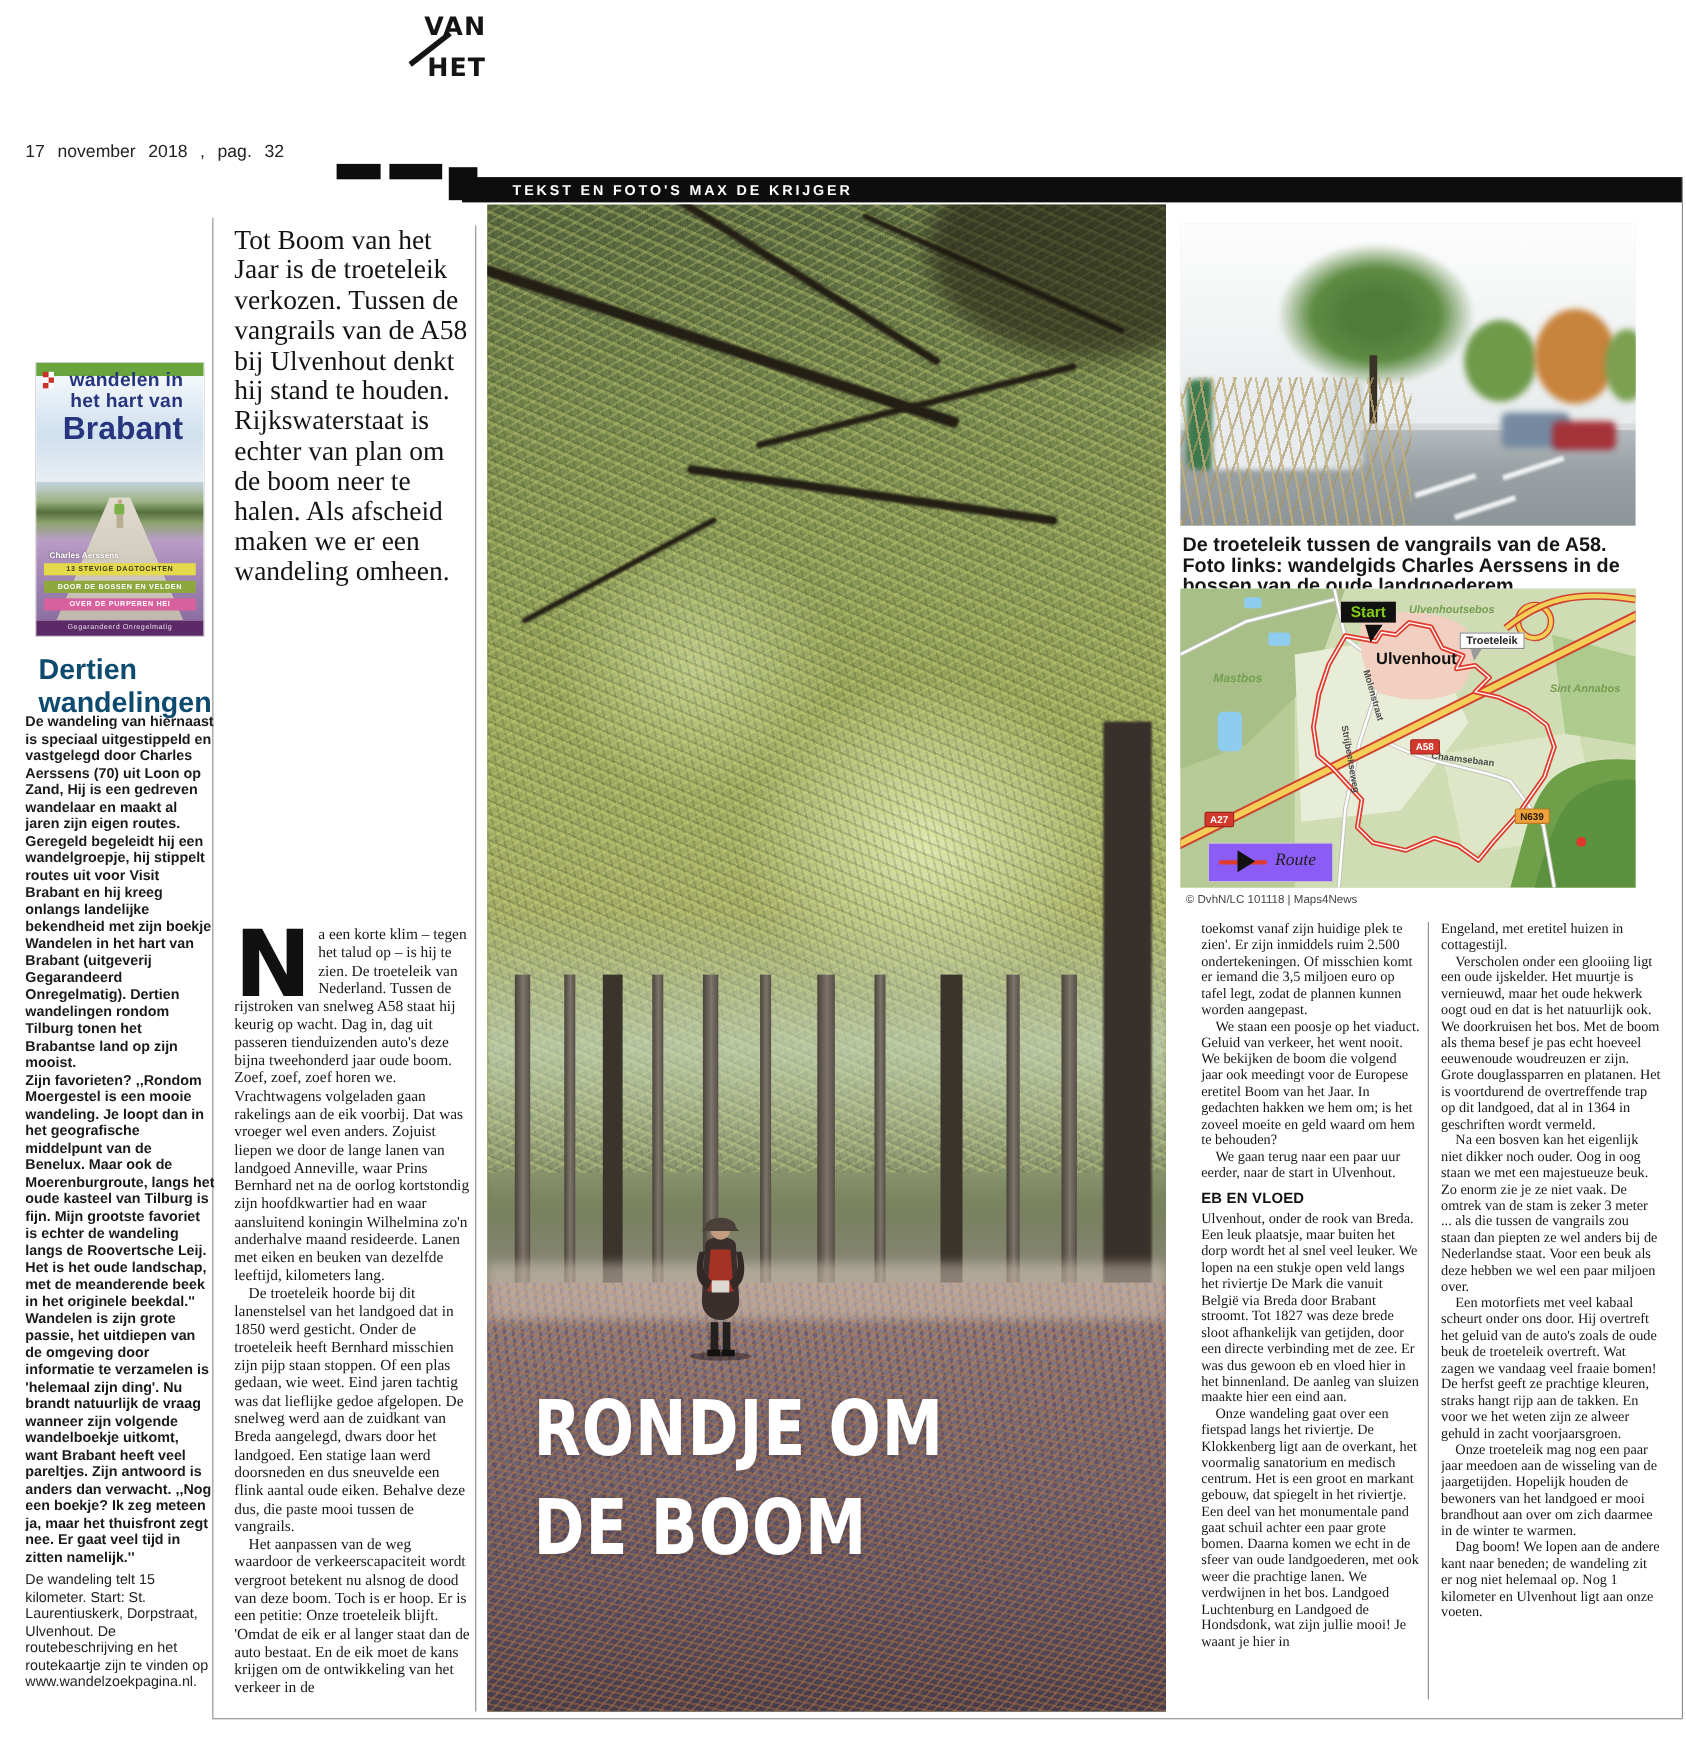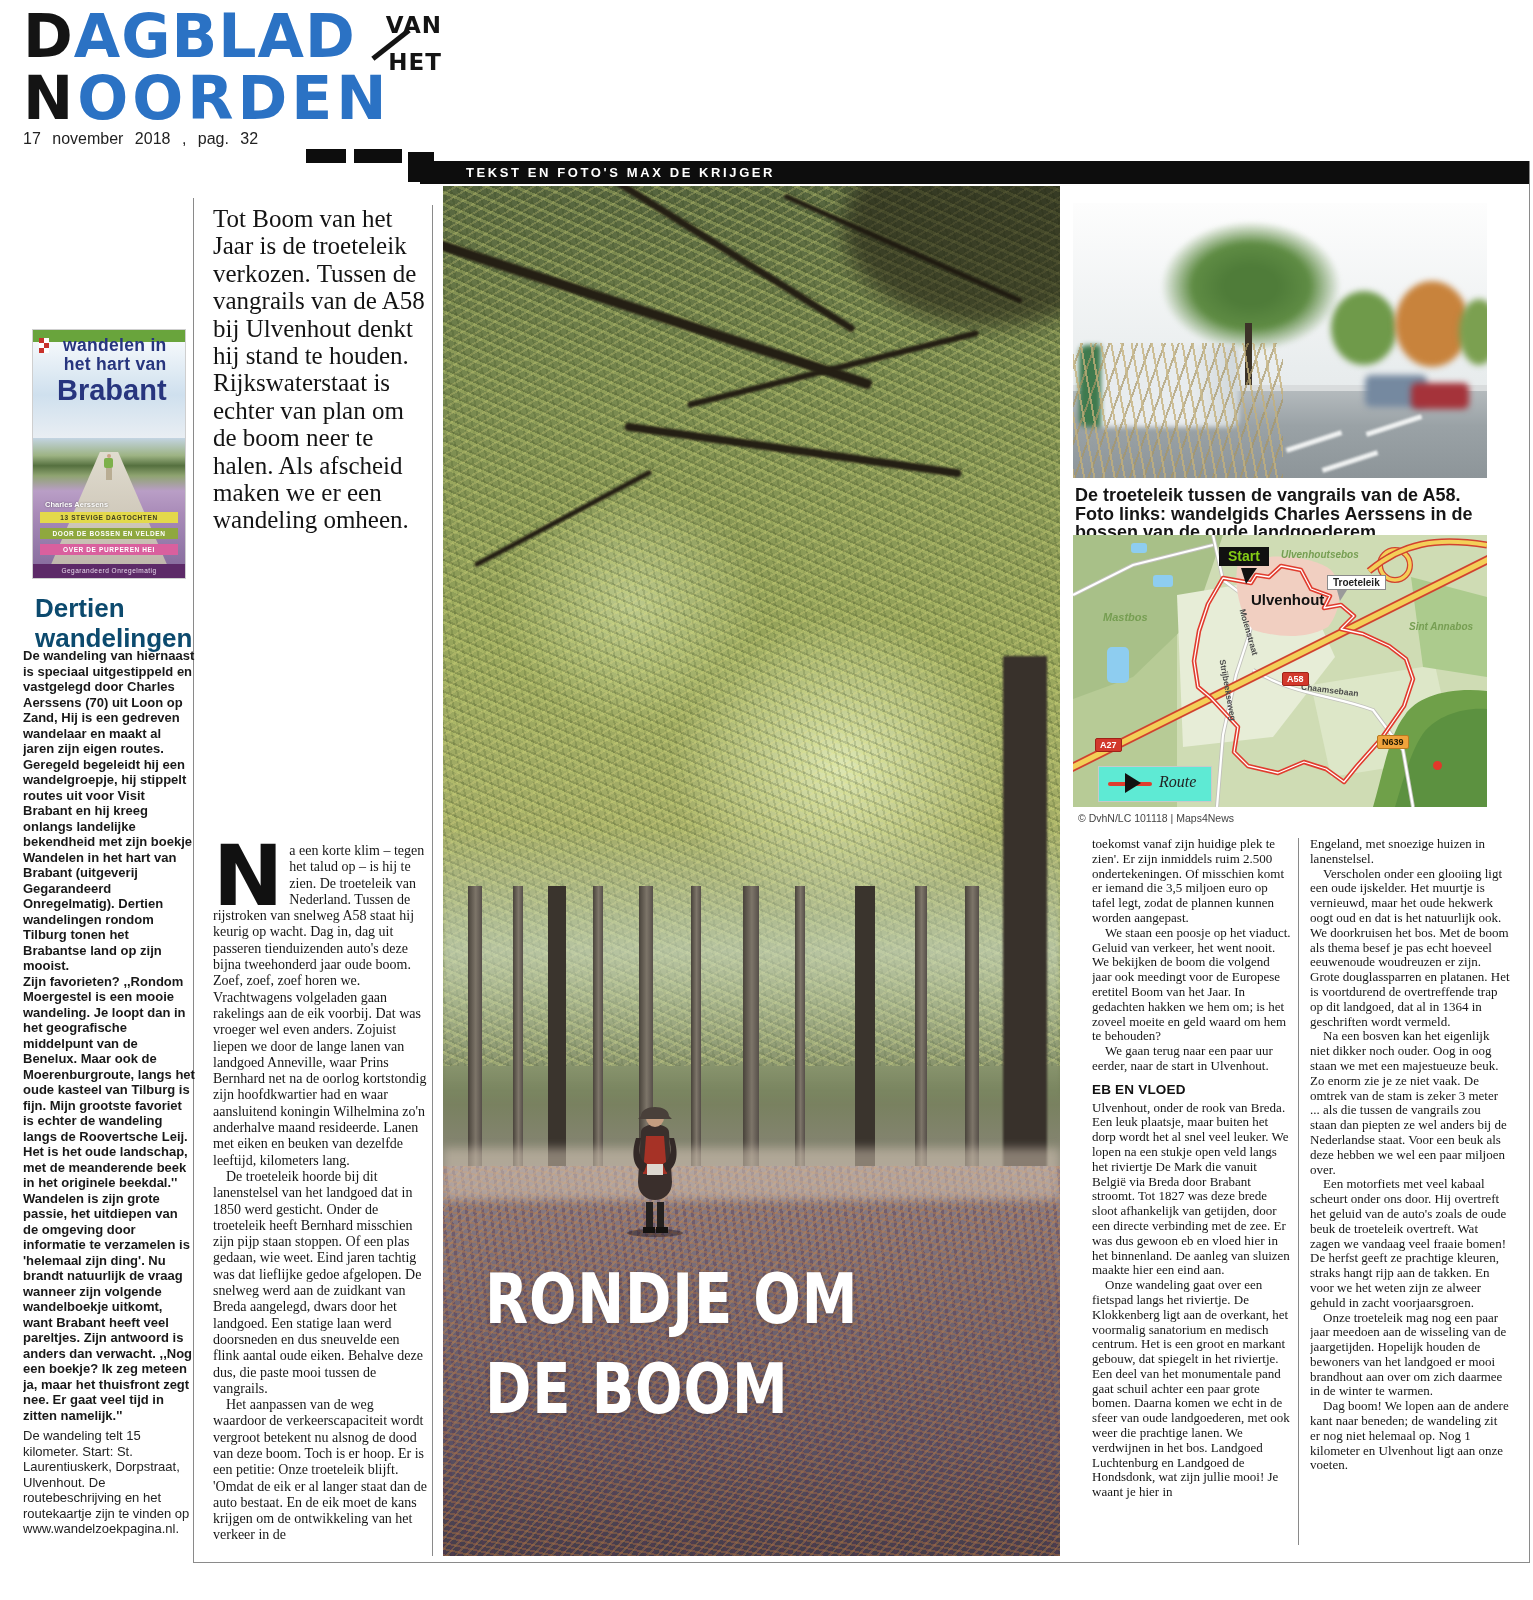--- a/index.html
+++ b/index.html
@@ -155,38 +155,34 @@
   .m-town{color:#121212;font-weight:bold;font-size:15px;}
   .m-start{background:#111;color:#84cc16;font-weight:bold;font-size:14px;padding:1px 9px 2px 9px;}
   .m-start-tip{position:absolute;left:168px;top:33px;width:0;height:0;border-left:5px solid transparent;
                border-right:11px solid transparent;border-top:16px solid #111;}
   .m-poi{background:#fff;border:1px solid #8a8a8a;color:#222;font-weight:bold;font-size:10px;padding:0 5px;line-height:13px;}
   .m-poi-tip{position:absolute;left:264px;top:55px;width:0;height:0;border-left:3px solid transparent;
              border-right:7px solid transparent;border-top:11px solid #9a9a9a;}
   .m-badge{font-weight:bold;font-size:9px;line-height:12px;padding:0 4px;border-radius:2px;}
   .m-badge.red{background:#d2382c;color:#fff;border:1px solid #a02218;}
   .m-badge.orange{background:#f0a33c;color:#201800;border:1px solid #b97a20;}
-  .m-legend{position:absolute;left:26px;top:232px;width:112px;height:34px;background:#5eead4;
+  .m-legend{position:absolute;left:26px;top:232px;width:112px;height:34px;background:#8b5cf6;
             box-shadow:0 0 0 1px #c9c9c9;}
   .m-legend-line{position:absolute;left:9px;top:15px;width:44px;height:4px;background:#e03c2e;border-radius:2px;}
   .m-legend-arrow{position:absolute;left:26px;top:6px;width:0;height:0;border-left:16px solid #111;
                   border-top:10px solid transparent;border-bottom:10px solid transparent;}
   .m-legend-label{position:absolute;left:60px;top:6px;font-family:"Liberation Serif",serif;
                   font-style:italic;font-size:16px;color:#222;}
   .m-dot{position:absolute;left:360px;top:226px;width:9px;height:9px;border-radius:50%;background:#e0382a;}
 </style>
 </head>
 <body>
 
 <div class="page">
 
-  <div class="abs mast">
-    <div class="mast-line"><span class="first">D</span><span>AGBLAD</span></div>
-    <div class="mast-line mast-line2"><span class="first">N</span><span>OORDEN</span></div>
-  </div>
   <div class="abs mast-vanhet">
     <span class="mast-van">VAN</span>
     <span class="mast-diag"></span>
     <span class="mast-het">HET</span>
   </div>
   <div class="abs dateline">17 november 2018 , pag. 32</div>
 
   <div class="abs artifact" style="left:306px;top:149px;width:40px;height:14px;"></div>
   <div class="abs artifact" style="left:354px;top:149px;width:48px;height:14px;"></div>
   <div class="abs artifact" style="left:408px;top:152px;width:26px;height:30px;"></div>
@@ -374,21 +370,21 @@
         <p>We gaan terug naar een paar uur eerder, naar de start in Ulvenhout.</p>
       </div>
     <div class="subhead">EB EN VLOED</div>
     <div class="indent-rest">
         <p>Ulvenhout, onder de rook van Breda. Een leuk plaatsje, maar buiten het dorp wordt het al snel veel leuker. We lopen na een stukje open veld langs het riviertje De Mark die vanuit België via Breda door Brabant stroomt. Tot 1827 was deze brede sloot afhankelijk van getijden, door een directe verbinding met de zee. Er was dus gewoon eb en vloed hier in het binnenland. De aanleg van sluizen maakte hier een eind aan.</p>
         <p>Onze wandeling gaat over een fietspad langs het riviertje. De Klokkenberg ligt aan de overkant, het voormalig sanatorium en medisch centrum. Het is een groot en markant gebouw, dat spiegelt in het riviertje. Een deel van het monumentale pand gaat schuil achter een paar grote bomen. Daarna komen we echt in de sfeer van oude landgoederen, met ook weer die prachtige lanen. We verdwijnen in het bos. Landgoed Luchtenburg en Landgoed de Hondsdonk, wat zijn jullie mooi! Je waant je hier in</p>
       </div>
   </div>
   <div class="abs bodycol smallcol col6">
     <div class="indent-rest">
-        <p>Engeland, met snoezige huizen in lanenstelsel.</p>
+        <p>Engeland, met eretitel huizen in cottagestijl.</p>
         <p>Verscholen onder een glooiing ligt een oude ijskelder. Het muurtje is vernieuwd, maar het oude hekwerk oogt oud en dat is het natuurlijk ook. We doorkruisen het bos. Met de boom als thema besef je pas echt hoeveel eeuwenoude woudreuzen er zijn. Grote douglassparren en platanen. Het is voortdurend de overtreffende trap op dit landgoed, dat al in 1364 in geschriften wordt vermeld.</p>
         <p>Na een bosven kan het eigenlijk niet dikker noch ouder. Oog in oog staan we met een majestueuze beuk. Zo enorm zie je ze niet vaak. De omtrek van de stam is zeker 3 meter ... als die tussen de vangrails zou staan dan piepten ze wel anders bij de Nederlandse staat. Voor een beuk als deze hebben we wel een paar miljoen over.</p>
         <p>Een motorfiets met veel kabaal scheurt onder ons door. Hij overtreft het geluid van de auto's zoals de oude beuk de troeteleik overtreft. Wat zagen we vandaag veel fraaie bomen! De herfst geeft ze prachtige kleuren, straks hangt rijp aan de takken. En voor we het weten zijn ze alweer gehuld in zacht voorjaarsgroen.</p>
         <p>Onze troeteleik mag nog een paar jaar meedoen aan de wisseling van de jaargetijden. Hopelijk houden de bewoners van het landgoed er mooi brandhout aan over om zich daarmee in de winter te warmen.</p>
         <p>Dag boom! We lopen aan de andere kant naar beneden; de wandeling zit er nog niet helemaal op. Nog 1 kilometer en Ulvenhout ligt aan onze voeten.</p>
       </div>
   </div>
 
 </div>
 

